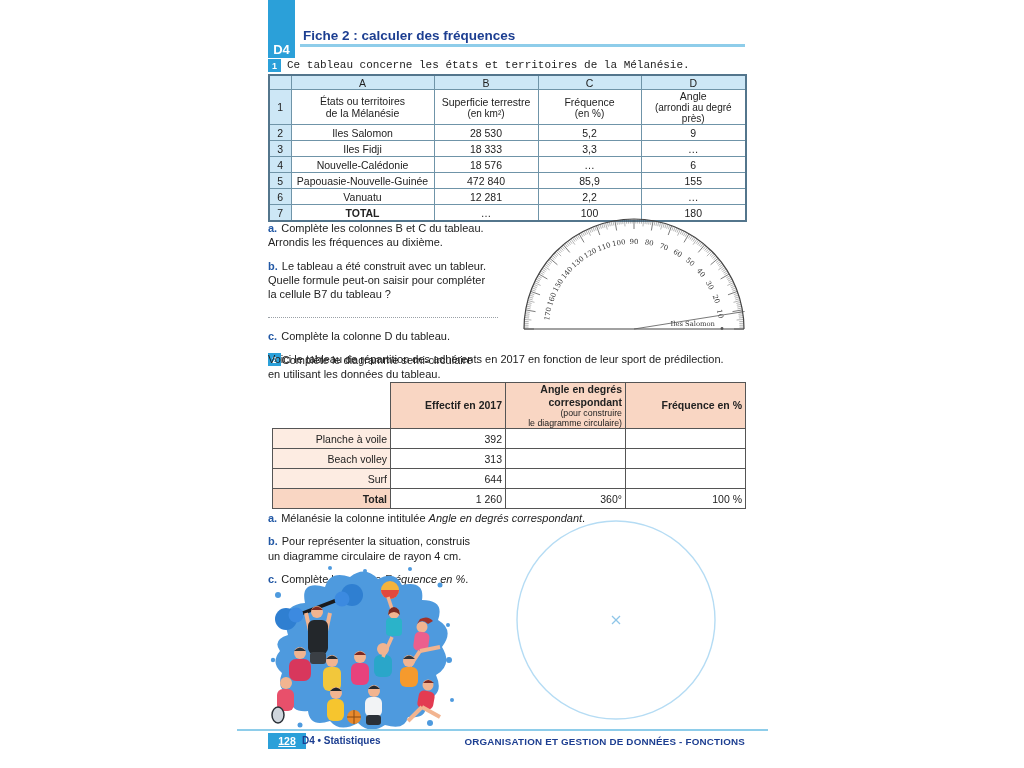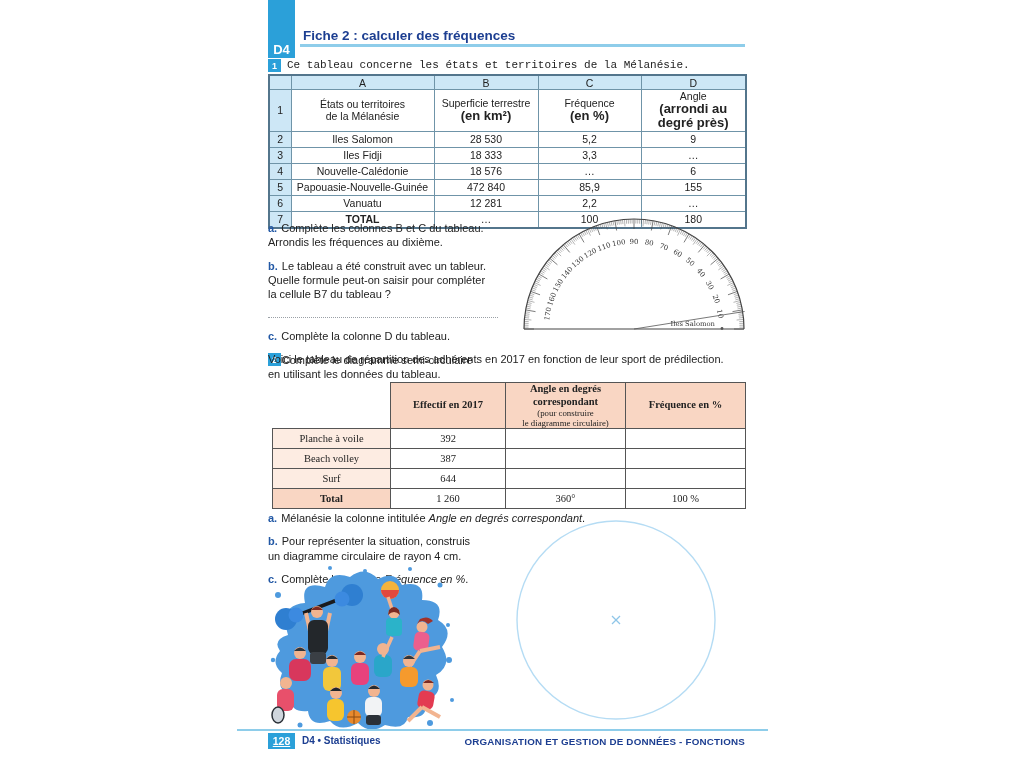--- a/index.html
+++ b/index.html
@@ -20,43 +20,43 @@
   .intro-text{font-size:11px;color:#222;line-height:1.3;}
 
   
   .t1{left:268px;top:74px;width:477px;font-size:10.5px;border-collapse:collapse;
       table-layout:fixed;border:2px solid #53758c;}
   .t1 td{border:1px solid #6f94a8;text-align:center;padding:0 2px;height:15px;
          background:#fff;overflow:hidden;color:#222;}
   .t1 td.rn{background:#cde7f6;}
   .t1 tr.letters td{height:13px;background:#cde7f6;}
   .t1 tr.hdr td{height:29px;line-height:1.15;}
-  .t1 .sub{font-size:13px;line-height:1.1;font-weight:bold;}
+  .t1 .sub{font-size:10px;line-height:1.1;}
 
   
   .t2{left:272px;top:382px;width:473px;font-size:10.5px;border-collapse:collapse;
       table-layout:fixed;}
-  .t2 td{border:1px solid #555;text-align:center;height:19px;background:#fff;
-         padding:0 3px;color:#222;font-family:Liberation Serif, serif;}
+  .t2 td{border:1px solid #555;text-align:right;height:19px;background:#fff;
+         padding:0 3px;color:#222;}
   .t2 td.corner{border:none;background:transparent;}
   .t2 tr.hdr td{height:45px;background:#f9d6c3;font-weight:bold;line-height:1.2;}
   .t2 tr.hdr td.corner{background:transparent;}
   .t2 .sub{font-size:8.8px;font-weight:normal;line-height:1.15;}
   .t2 td.lbl{background:#fdece2;}
   .t2 tr.total td.lbl{background:#f9d6c3;font-weight:bold;}
 
   
   .qs{font-size:11px;line-height:1.3;color:#222;}
   .q{margin-bottom:9px;}
   .q .ql{font-weight:bold;color:#2258a5;margin-right:4px;}
   .dotted{border-top:1.5px dotted #9aa0a6;width:230px;margin:16px 0 11px 0;}
 
   
   .foot-rule{left:237px;top:729px;width:531px;height:2px;background:#8ecdea;}
-  .page-badge{left:268px;top:733px;width:27px;height:16px;background:#2ba0d9;
+  .page-badge{left:268px;top:733px;width:38px;height:16px;background:#2ba0d9;
               color:#fff;font-size:10.5px;font-weight:bold;display:flex;
               align-items:center;justify-content:center;text-decoration:underline;}
   .foot-left{left:302px;top:735px;font-size:10px;font-weight:bold;color:#1c3e91;}
   .foot-right{left:430px;top:736px;width:315px;text-align:right;font-size:9.8px;
               font-weight:bold;color:#1c3e91;letter-spacing:.2px;}
 </style>
 </head>
 <body>
 
 <div class="page">
@@ -393,21 +393,21 @@
           </td>
         </tr>
         <tr>
           <td class="lbl">Planche à voile</td>
           <td>392</td>
           <td></td>
           <td></td>
         </tr>
         <tr>
           <td class="lbl">Beach volley</td>
-          <td>387</td>
+          <td>313</td>
           <td></td>
           <td></td>
         </tr>
         <tr>
           <td class="lbl">Surf</td>
           <td>644</td>
           <td></td>
           <td></td>
         </tr>
         <tr class="total">

